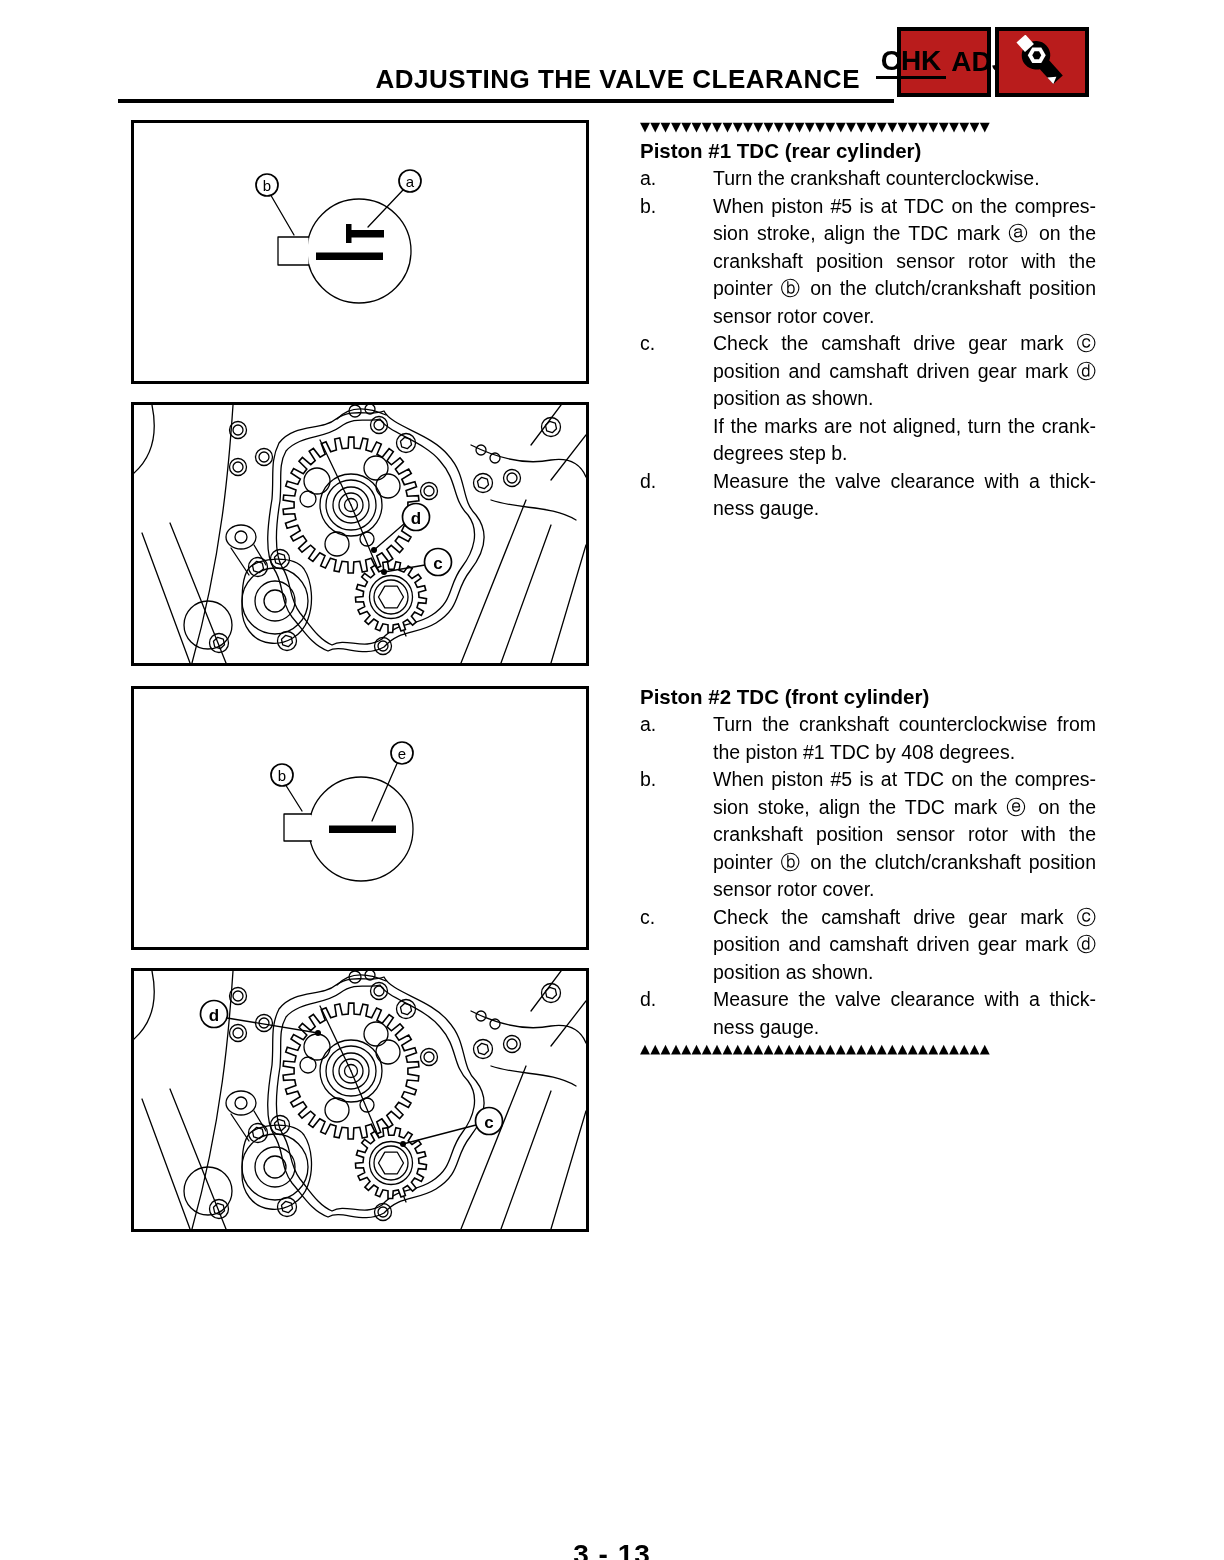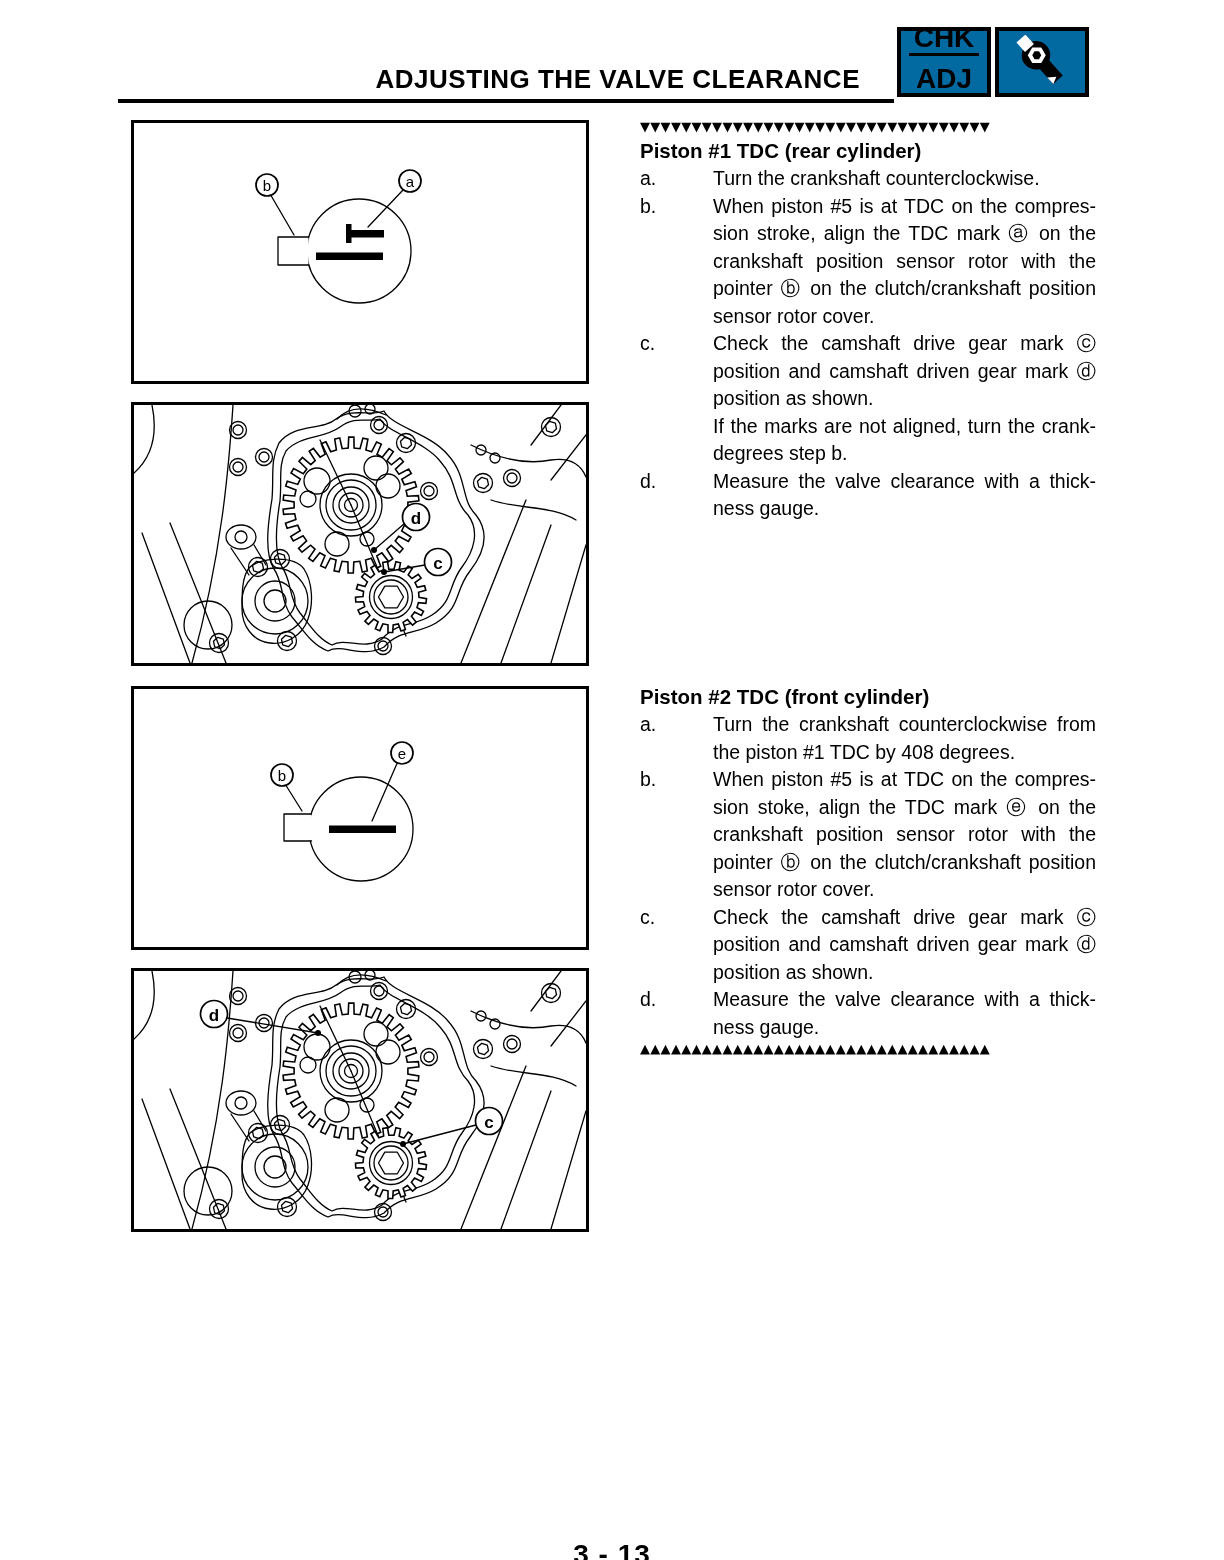--- a/index.html
+++ b/index.html
@@ -4,21 +4,21 @@
 <style>
   html,body{margin:0;padding:0;background:#e8e8e8;}
   .page{
     position:relative;width:1224px;height:1560px;background:#fff;color:#000;
     font-family:"Liberation Sans","DejaVu Sans",sans-serif;overflow:hidden;margin:0 auto;
   }
   
   .title{position:absolute;top:64px;right:364px;font-size:26px;font-weight:bold;letter-spacing:.5px;white-space:nowrap;}
   .rule{position:absolute;left:118px;top:99px;width:776px;height:4px;background:#000;}
   .badge{position:absolute;left:897px;top:27px;display:flex;gap:4px;}
-  .badge-box{width:86px;height:62px;border:4px solid #000;background:#0369a1;display:flex;flex-direction:column;align-items:center;justify-content:center;}
+  .badge-box{width:86px;height:62px;border:4px solid #000;background:#b91c1c;display:flex;flex-direction:row;align-items:center;justify-content:center;}
   .badge-chk{font-size:28px;font-weight:bold;line-height:30px;border-bottom:3px solid #000;padding:0 5px;}
   .badge-adj{font-size:28px;font-weight:bold;line-height:30px;padding:8px 5px;}
   .badge-icon-box{align-items:center;justify-content:center;}
   
   .fig-box{position:absolute;left:131px;width:452px;height:258px;border:3px solid #000;background:#fff;}
   .fig-box svg{display:block;width:100%;height:100%;}
   .fig1{top:120px;} .fig2{top:402px;} .fig3{top:686px;} .fig4{top:968px;}
   .lineart{stroke:#000;fill:none;stroke-width:1.3;stroke-linecap:round;stroke-linejoin:round;}
   .gearline{stroke:#000;fill:#fff;stroke-width:1.6;}
   .calloutC{stroke:#000;fill:#fff;stroke-width:1.7;}

